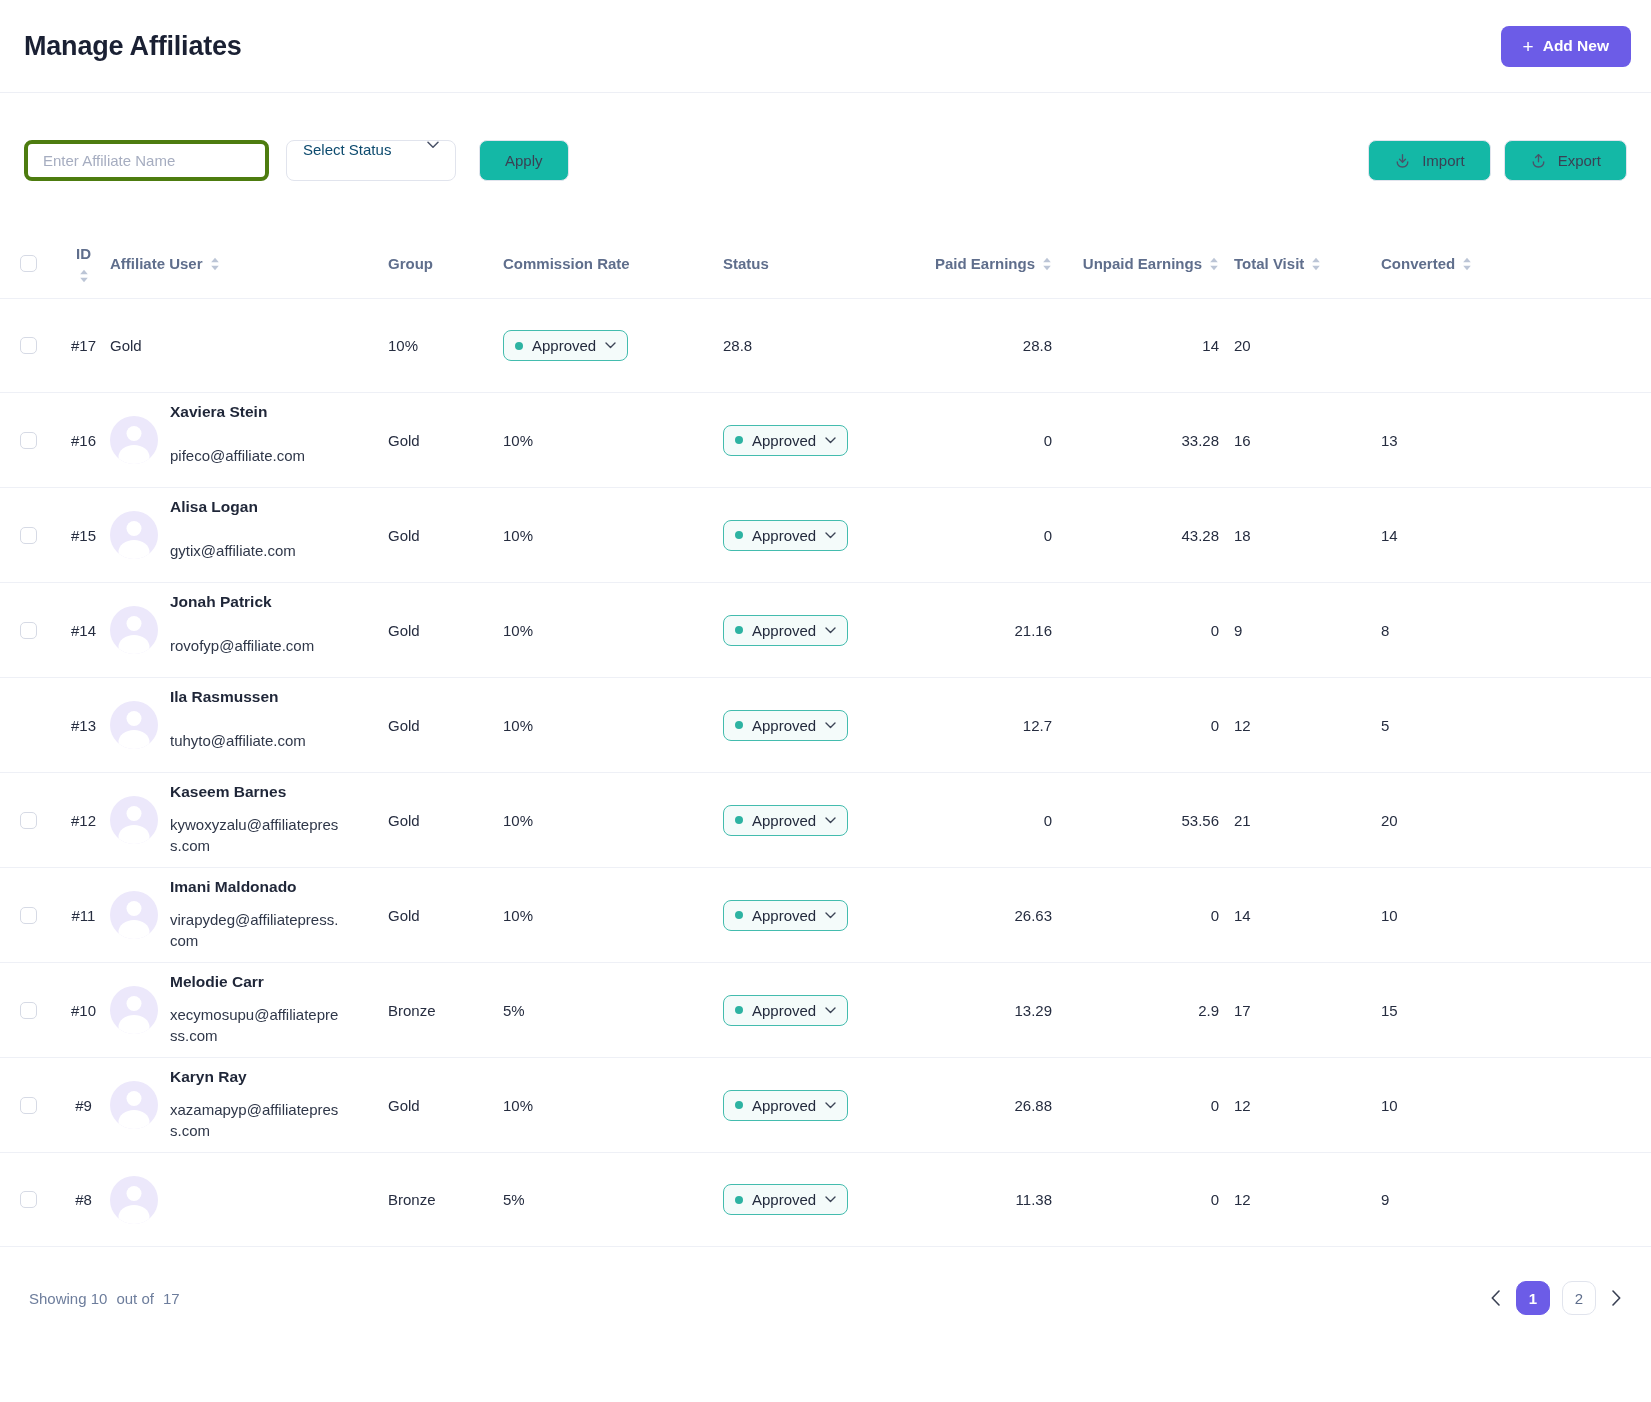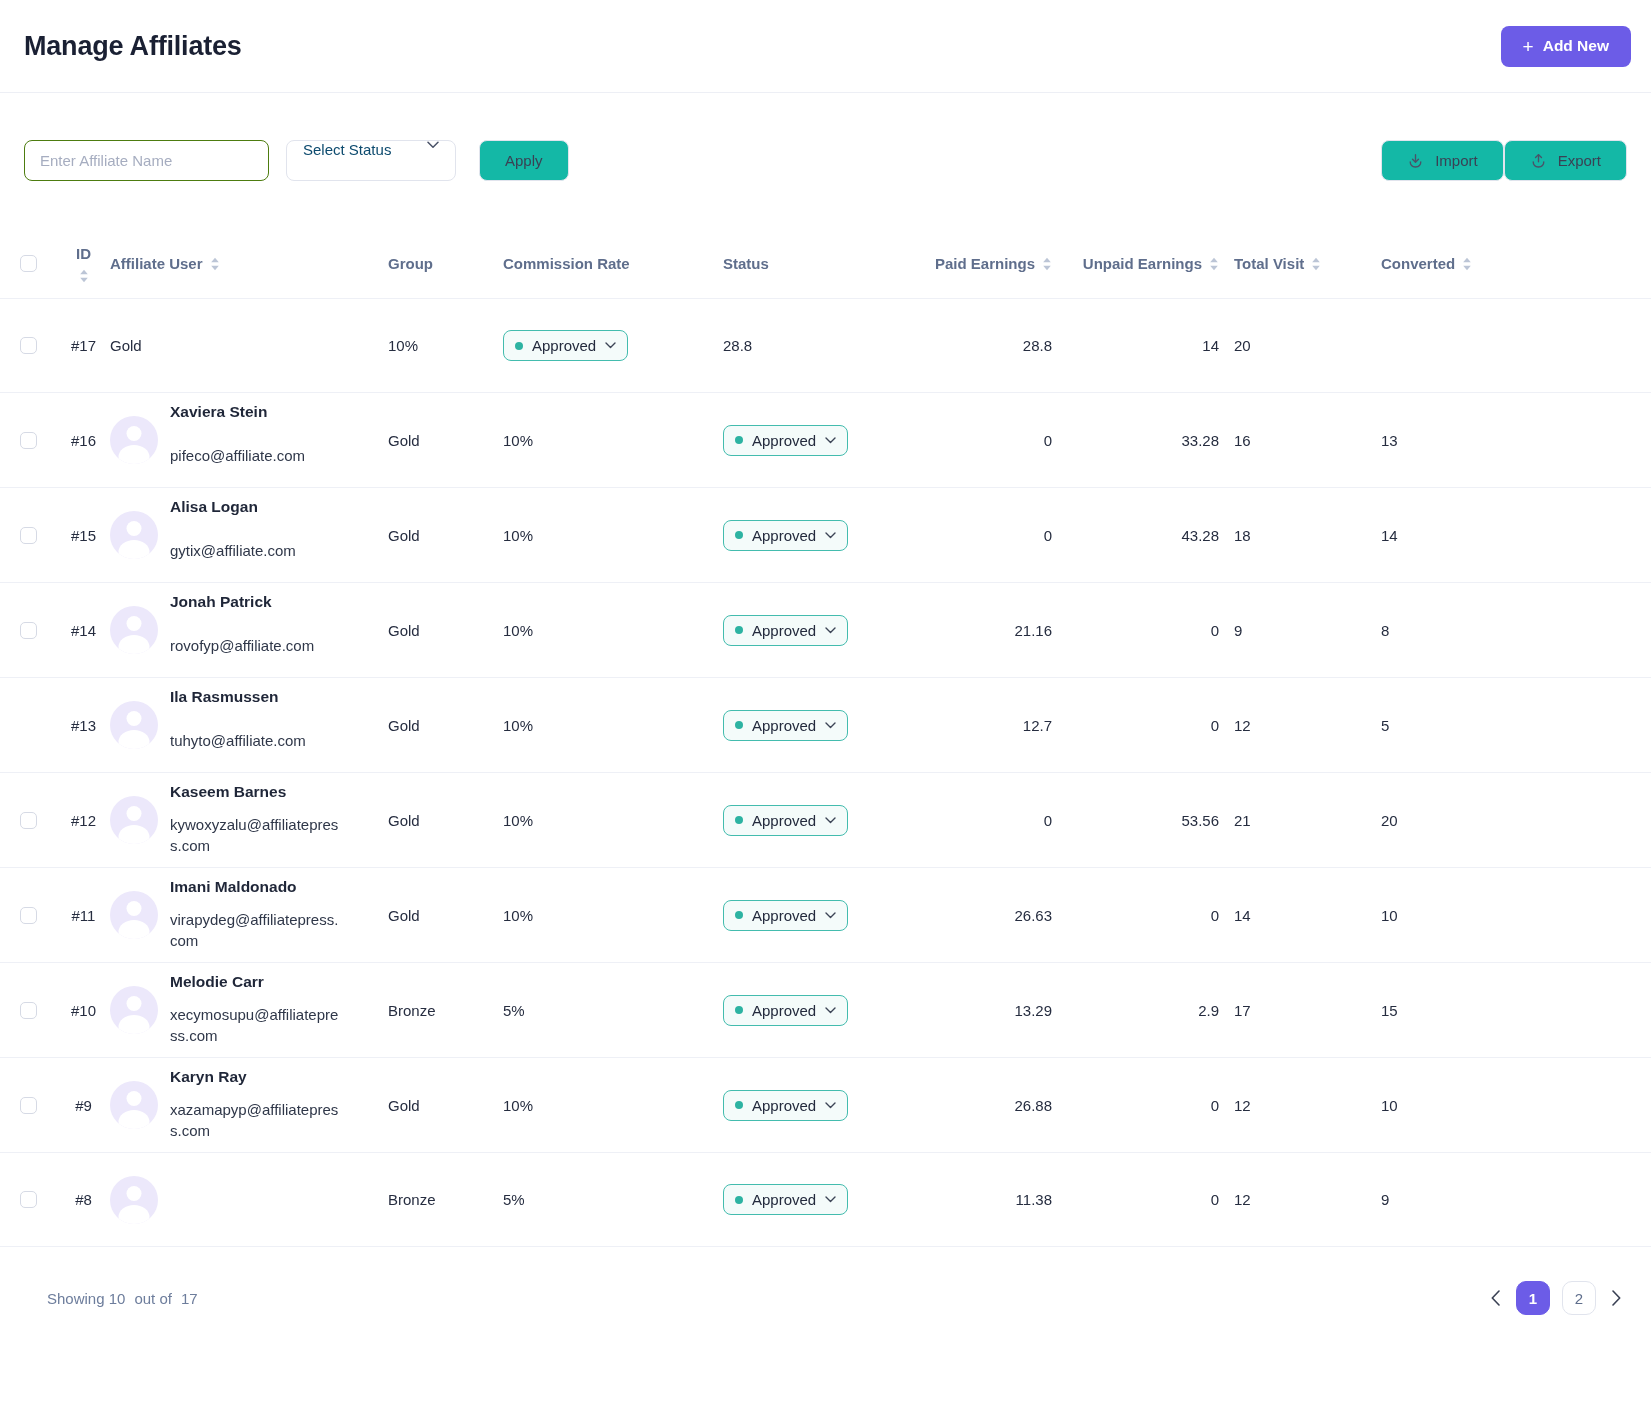--- a/index.html
+++ b/index.html
@@ -18,36 +18,36 @@
   .btn-primary {
     display:inline-flex; align-items:center; gap:9px; height:41px; padding:0 22px;
     background:#6C5CE7; color:#fff; border:none; border-radius:8px;
     font-size:15.5px; font-weight:600; cursor:pointer;
     font-family:inherit;
   }
   .btn-primary .plus { font-size:19px; font-weight:400; line-height:1; }
   
   .filterbar { display:flex; align-items:center; margin-top:47px; padding:0 24px; }
   .text-input {
-    width:245px; height:41px; border:1px solid #4d7c0f; border-radius:8px;
+    width:245px; height:41px; border:4px solid #4d7c0f; border-radius:8px;
     padding:0 15px; font-size:15px; color:#2d3548; outline:none; font-family:inherit;
   }
   .text-input::placeholder { color:#a6adc0; }
   .select-box {
     width:170px; height:41px; border:1px solid #e1e4ed; border-radius:8px;
     margin-left:17px; display:flex; justify-content:space-between;
     padding:0 16px; color:#0c4a6e; background:#fff; cursor:pointer;
   }
   .btn-ghost {
     height:41px; border:1px solid #e1e4ed; border-radius:8px; background:#14b8a6;
     padding:0 25px; font-size:15px; color:#3a4154; cursor:pointer; font-family:inherit;
     display:inline-flex; align-items:center; gap:11px; font-weight:500;
   }
   .apply { margin-left:23px; }
-  .io-group { margin-left:auto; display:flex; }
+  .io-group { margin-left:auto; display:flex; gap:13px; }
   
   .table { margin-top:48px; width:100%; }
   .grid-row {
     display:grid;
     grid-template-columns:56px 50px 282px 115px 220px 182px 153px 167px 105px 1fr;
     align-items:center;
   }
   .grid-row > * { display:flex; align-items:center; min-width:0; }
   .grid-row > :nth-child(2) { padding-left:5px;flex-direction:column; }
   .grid-row > :nth-child(3) { padding-left:4px; }
@@ -88,21 +88,21 @@
     border:1px solid #43bcae; border-radius:8px; background:#f4fbfa; cursor:pointer;
   }
   .status-dot { width:8px; height:8px; border-radius:50%; background:#2db3a2; flex:none; }
   .status-text { font-size:15px; color:#232a3d; }
   .sort-icon { display:inline-flex; flex:none; }
   
   .footerbar {
     display:flex; align-items:center; justify-content:space-between;
     padding:34px 26px 0 29px;
   }
-  .showing { color:#6d7d9c; font-size:15px; display:flex; gap:9px;margin-left:18px; }
+  .showing { color:#6d7d9c; font-size:15px; display:flex; gap:9px; }
   .pagination { display:flex; align-items:center; gap:12px; }
   .page-chevron { background:none; border:none; cursor:pointer; display:flex; align-items:center; padding:4px; }
   .page-btn {
     width:34px; height:34px; border-radius:10px; border:1px solid #e1e4ed;
     background:#fff; color:#5f6e8c; font-size:15px; cursor:pointer; font-family:inherit;
     display:flex; align-items:center; justify-content:center;
   }
   .page-btn.active { background:#6C5CE7; border-color:#6C5CE7; color:#fff; font-weight:700; }
 </style>
 </head>

